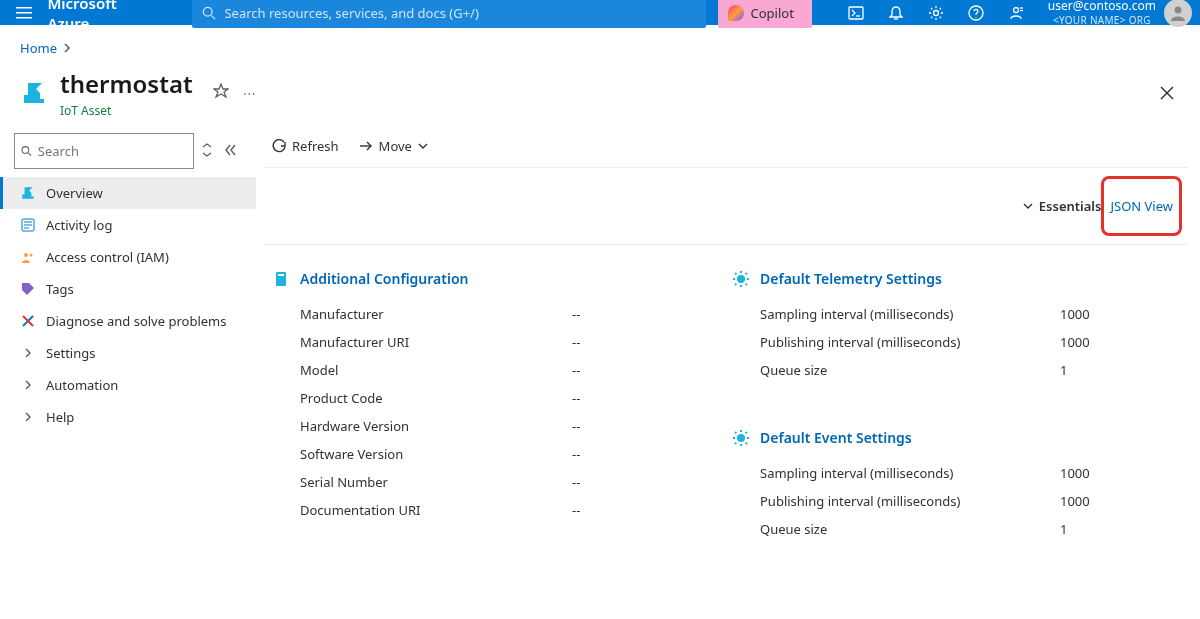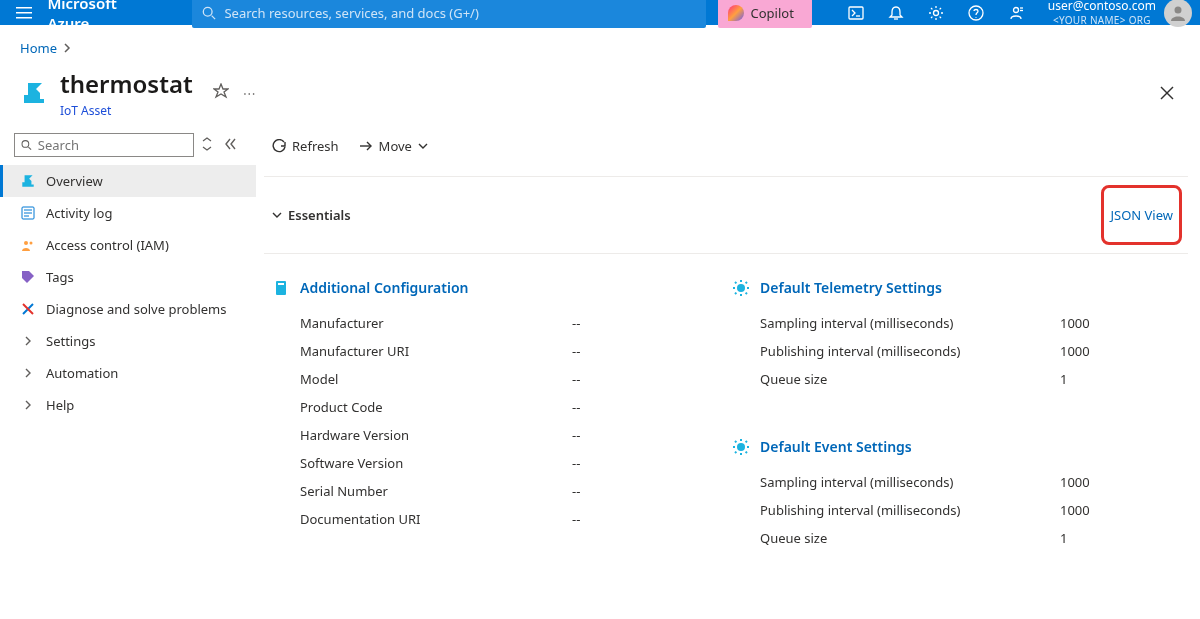--- a/index.html
+++ b/index.html
@@ -16,40 +16,40 @@
   .top-icon { width: 40px; height: 40px; display: flex; align-items: center; justify-content: center; cursor: pointer; }
   .account { margin-left: 12px; display: flex; align-items: center; }
   .account-txt { text-align: center; font-size: 12px; line-height: 14px; margin-right: 8px;}
   .account-txt .org { font-size: 10px; color: #cfe4f7; letter-spacing: .3px;}
   .avatar { width: 28px; height: 28px; background: #d0d0d0; border-radius: 50%; display:flex; align-items:center; justify-content:center; }
   
   .breadcrumb { padding: 14px 20px 6px; font-size: 13px; color: #0067b8; display:flex; align-items:center; gap:6px;}
   .title-area { display: flex; align-items: center; padding: 4px 20px 10px; gap: 12px; }
   .res-icon { width: 28px; height: 28px; }
   .title-block h1 { font-size: 24px; font-weight: 600; color: #1b1a19; }
-  .title-block .subtype { font-size: 12px; color: #1d4ed8; margin-top: 2px;}
+  .title-block .subtype { font-size: 12px; color: #15803d; margin-top: 2px;}
   .title-right { display:flex; align-items:center; gap:14px; margin-left: 8px;}
   .star-icon, .more-icon { color:#605e5c; cursor:pointer;}
   .close-x { position: absolute; right: 26px; top: 86px; cursor:pointer; color:#323130;}
   
   .content { display: flex; }
   .leftnav { width: 256px; border-right: none; padding: 4px 0; }
   .nav-search-row { display:flex; align-items:center; gap:6px; padding: 0 10px 8px 14px;}
-  .nav-search { flex: 0 0 180px; height: 24px; border: 1px solid #8a8886; display:flex; align-items:center; padding: 0 6px; gap:6px;}
+  .nav-search { flex: 0 0 180px; height: 36px; border: 1px solid #8a8886; display:flex; align-items:center; padding: 0 6px; gap:6px;}
   .nav-search input { border:none; outline:none; font-size:13px; width: 100%; font-family: inherit;}
   .nav-collapse { color:#605e5c; cursor:pointer; padding: 0 4px;}
   .nav-updown { color:#605e5c; cursor:pointer; padding: 0 2px; font-size: 11px;}
   .nav-item { display:flex; align-items:center; gap:10px; padding: 7px 14px 7px 20px; cursor:pointer; font-size: 13px; color:#323130;}
   .nav-item.selected { background:#ededed; border-left: 3px solid #0078d4; padding-left: 17px; font-weight: 400;}
   .nav-ic { width:16px; height:16px; display:flex; align-items:center; justify-content:center; flex-shrink:0;}
   
   .main { flex:1; padding: 0 12px 0 8px; }
   .toolbar { display:flex; align-items:center; gap: 20px; padding: 8px 8px 12px 8px;}
   .tb-btn { display:flex; align-items:center; gap:6px; cursor:pointer; color:#323130; font-size:13px;}
-  .essentials-bar { border-top:1px solid #edebe9; border-bottom: 1px solid #edebe9; padding: 8px 8px; display:flex; justify-content:space-between; align-items:center;margin-top:9px;}
+  .essentials-bar { border-top:1px solid #edebe9; border-bottom: 1px solid #edebe9; padding: 8px 8px; display:flex; justify-content:flex-end; align-items:center;}
   .essentials-toggle { display:flex; align-items:center; gap:6px; cursor:pointer; font-weight:600;}
   .json-view { color:#0067b8; cursor:pointer; font-size:13px; padding: 2px 6px;}
   .json-highlight { border: 3px solid #e3322c; border-radius: 8px; padding: 18px 6px; margin-right: -2px;}
   .cards { display:flex; gap: 40px; padding: 24px 8px;}
   .card { flex:1; max-width: 420px;}
   .card-head { display:flex; align-items:center; gap:10px; margin-bottom: 12px;}
   .card-title { color:#0067b8; font-weight:600; font-size:14px;}
   .card-ic { width:18px; height:18px;}
   .prop-row { display:flex; padding: 5px 0 5px 28px; font-size:13px;}
   .prop-label { flex:1; color:#323130;}

